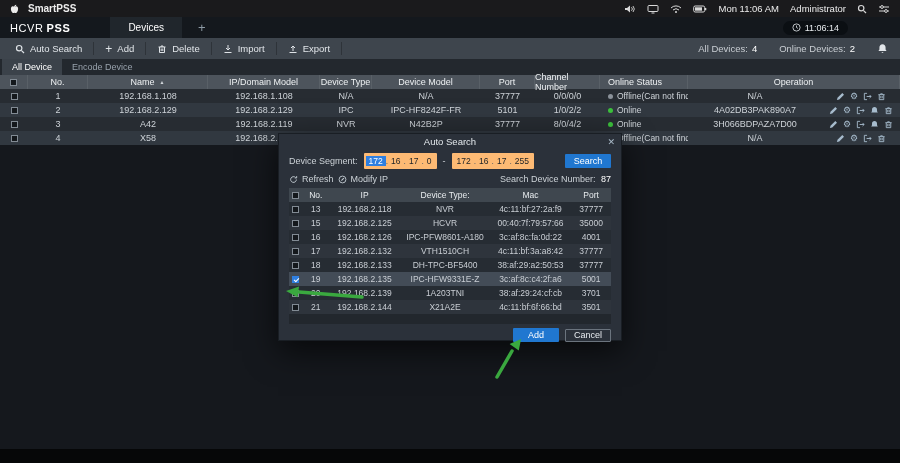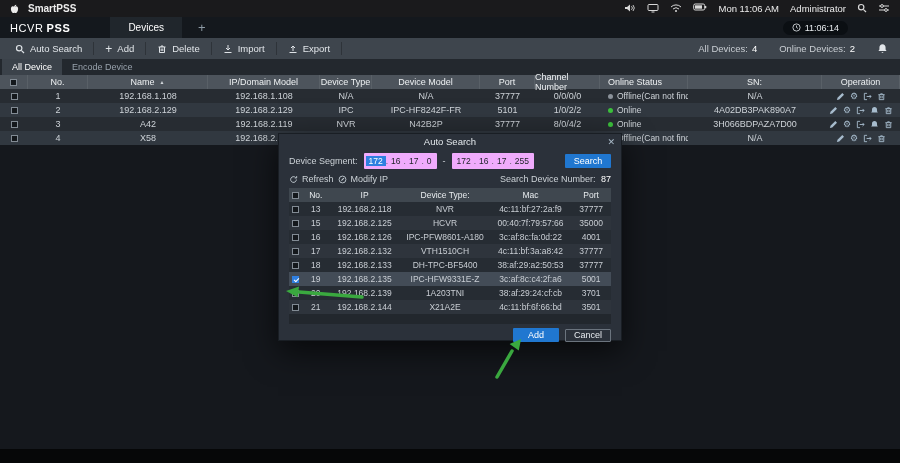--- a/index.html
+++ b/index.html
@@ -11,21 +11,21 @@
   *{box-sizing:border-box}
   body{margin:0;width:900px;height:463px;background:#060708;overflow:hidden;position:relative;
        font-family:"Liberation Sans",sans-serif;color:#d6dade;}
 
   
   .menubar{height:17px;background:#1a1a1c;display:flex;align-items:center;justify-content:space-between;
            padding:4px 10px;font-size:10px;color:#ececec;}
   .mb-left{display:flex;align-items:center;gap:9px}
   .apple svg{width:9px;height:11px;display:block}
   .mb-app{font-weight:bold}
-  .mb-right{display:flex;align-items:flex-start;gap:11px}
+  .mb-right{display:flex;align-items:center;gap:11px}
   .mb-ic{display:inline-flex}
   .mb-ic svg{display:block;color:#d8d8d8}
   .mb-clock,.mb-user{font-size:9.5px}
 
   
   .titlebar{height:21px;background:#14181d;display:flex;align-items:center;padding-left:10px}
   .logo{font-size:11px;letter-spacing:.6px;color:#fff;margin-right:40px;white-space:nowrap}
   .logo-pss{font-weight:bold;margin-left:3px}
   .tab{height:100%;display:flex;align-items:center;padding:0 18px;font-size:10px;color:#fff;background:#20262c}
   .newtab{margin-left:16px;color:#8d9aa5;font-size:13px;line-height:13px}
@@ -79,21 +79,21 @@
 
   .empty-area{height:304px;background:#15181d}
   .desktop-strip{height:14px;background:#060708}
 
   
   .dialog{position:absolute;left:278px;top:133px;width:344px;height:208px;background:#2b313a;
           border:1px solid #191e24;box-shadow:0 10px 30px rgba(0,0,0,.65);font-size:9px;z-index:10}
   .dlg-title{height:16px;line-height:16px;text-align:center;color:#e3e8ec;font-size:9.5px;position:relative}
   .dlg-close{position:absolute;right:6px;top:0;color:#a9bac8;font-size:9px}
   .seg-row{display:flex;align-items:center;padding:3px 10px 4px;gap:6px;color:#ccd2d7}
-  .ip-input{display:flex;align-items:center;background:#f0abfc;height:13px;padding:8px 2px;
+  .ip-input{display:flex;align-items:center;background:#fdba74;height:13px;padding:8px 2px;
             color:#1c2125;font-size:8.5px;border-radius:1px}
   .oct{padding:0 3px;min-width:9px;text-align:center}
   .oct.sel{background:var(--sel-blue);color:#fff}
   .dot-sep{color:#5b6168}
   .range-sep{color:#ccd2d7}
   button{font-family:"Liberation Sans",sans-serif}
   .btn-blue{background:var(--accent-blue);color:#fff;border:none;font-size:9px;width:46px;height:14px;
             border-radius:1px;padding:0}
   .seg-row .btn-blue{margin-left:auto}
   .tools-row{display:flex;align-items:center;gap:4px;padding:1px 10px 4px;color:#ccd2d7}
@@ -252,21 +252,20 @@
   <div class="c-name">
     <span>Name</span>
     <span class="sort">▲</span>
   </div>
   <div class="c-ip">IP/Domain Model</div>
   <div class="c-type">Device Type</div>
   <div class="c-model">Device Model</div>
   <div class="c-port">Port</div>
   <div class="c-ch">Channel Number</div>
   <div class="c-status">Online Status</div>
-  <div class="c-sn">SN:</div>
   <div class="c-op">Operation</div>
 </div>
 
 <div class="gridbody">
 
     <div class="grow">
       <div class="c-cb">
         <span class="checkbox"></span>
       </div>
       <div class="c-no">1</div>

